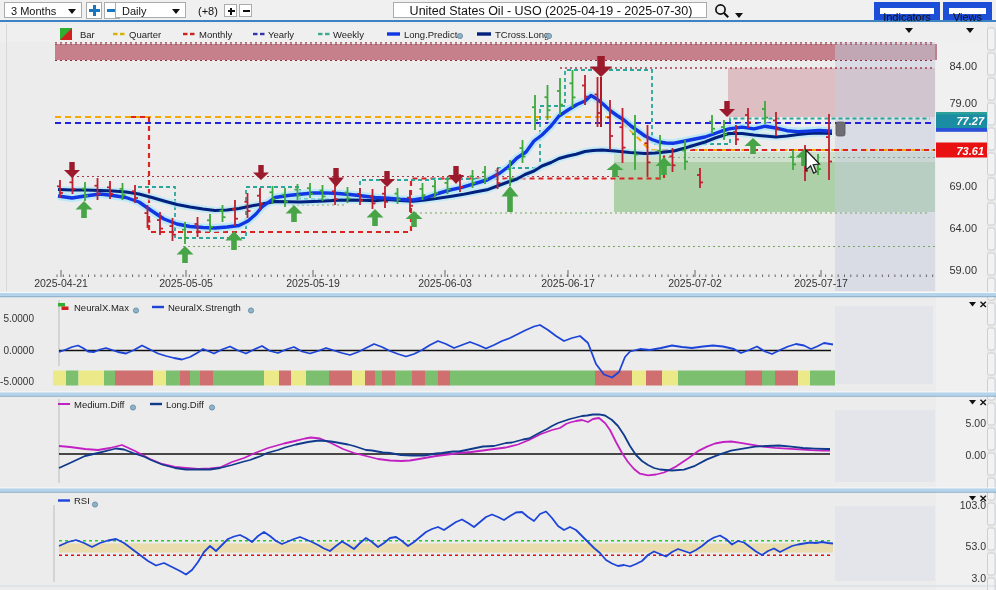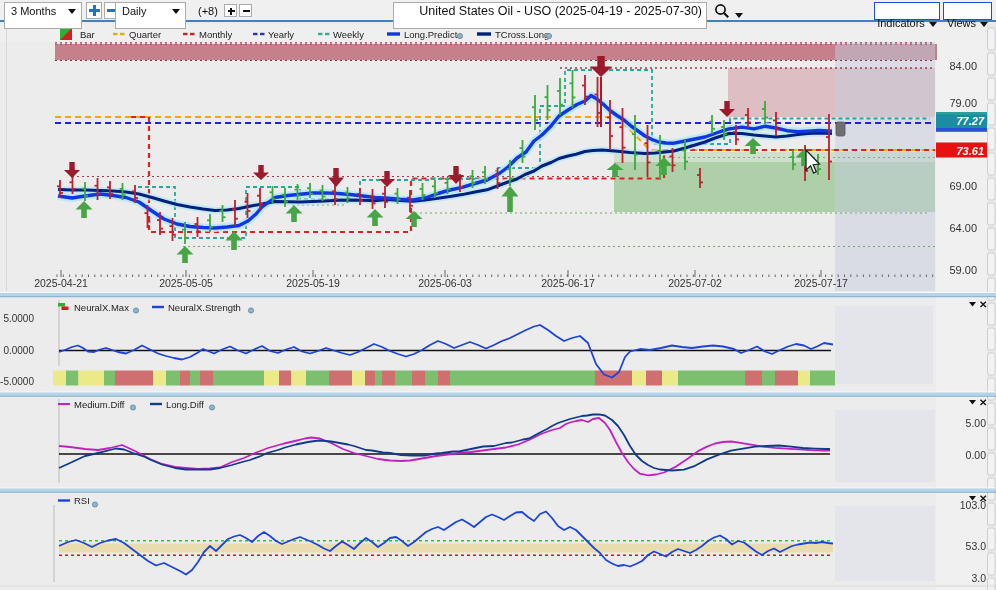--- a/index.html
+++ b/index.html
@@ -1,21 +1,21 @@
 <!DOCTYPE html>
 <html><head><meta charset="utf-8">
 <style>
 *{margin:0;padding:0;box-sizing:border-box}
 body{width:996px;height:590px;font-family:"Liberation Sans",sans-serif;overflow:hidden;background:#f0f0f0;position:relative}
 #tb{position:absolute;top:0;left:0;width:996px;height:22px;background:#f0f0f0;border-bottom:2px solid #3c83c4;z-index:5}
-.combo{position:absolute;top:2px;height:27px;background:#fff;border:1px solid #ababab;font-size:11px;color:#111;padding:2px 4px 0 6px}
+.combo{position:absolute;top:2px;height:16px;background:#fff;border:1px solid #ababab;font-size:11px;color:#111;padding:2px 4px 0 6px}
 .combo .arr{position:absolute;right:5px;top:6px;width:0;height:0;border-left:4px solid transparent;border-right:4px solid transparent;border-top:5px solid #111}
 .btn{position:absolute;top:2px;height:17px;background:#fff;border:1px solid #ababab;text-align:center;font-weight:bold}
 .tbtxt{position:absolute;top:5px;font-size:11px;color:#111}
-.rbtn{position:absolute;top:1.5px;height:18px;background:#fdfdfd;border:1px solid #1d4ed8;font-size:11px;color:#111;text-align:center;padding-top:14px}
+.rbtn{position:absolute;top:1.5px;height:18px;background:#fdfdfd;border:6px solid #1d4ed8;font-size:11px;color:#111;text-align:center;padding-top:3px}
 .rbtn .arr{display:inline-block;width:0;height:0;border-left:4px solid transparent;border-right:4px solid transparent;border-top:5px solid #111;margin-left:4px}
 svg{position:absolute;top:0;left:0}
 </style></head>
 <body>
 <svg width="996" height="590" viewBox="0 0 996 590" shape-rendering="auto">
 <rect x="0" y="22" width="996" height="568" fill="#ececec"></rect>
 <rect x="936" y="24" width="60" height="566" fill="#f0f0f0"></rect>
 <rect x="987" y="24" width="9" height="566" fill="#e9e9e9"></rect>
 <rect x="987.5" y="28" width="7.5" height="22" rx="2" fill="#f2f2f3" stroke="#c2c6cc" stroke-width="0.8"></rect>
 <rect x="987.5" y="53" width="7.5" height="22" rx="2" fill="#f2f2f3" stroke="#c2c6cc" stroke-width="0.8"></rect>
@@ -546,21 +546,21 @@
     </div>
   <div class="combo" style="left:115px;width:71px">Daily<span class="arr"></span></div>
   <div class="tbtxt" style="left:198px">(+8)</div>
   <div class="btn" style="left:224px;width:13px;height:13px;top:4px">
       <span style="position:absolute;left:5px;top:2.5px;width:1.8px;height:7px;background:#111"></span>
       <span style="position:absolute;left:2.5px;top:5px;width:7px;height:1.8px;background:#111"></span>
     </div>
   <div class="btn" style="left:239px;width:13px;height:13px;top:4px">
       <span style="position:absolute;left:2.5px;top:5px;width:7px;height:1.8px;background:#111"></span>
     </div>
-  <div class="combo" style="left:393px;width:314px;font-size:12.5px;padding-top:1px;text-align:right">United States Oil - USO (2025-04-19 - 2025-07-30)</div>
+  <div class="combo" style="left:393px;width:314px;font-size:12.5px;padding-top:1px;text-align:center">United States Oil - USO (2025-04-19 - 2025-07-30)</div>
   <svg style="position:absolute;left:714px;top:3px" width="16" height="16" viewBox="0 0 16 16">
       <circle cx="6.5" cy="6.5" r="4.6" fill="none" stroke="#111" stroke-width="1.7"></circle>
       <line x1="10" y1="10" x2="14.2" y2="14.2" stroke="#111" stroke-width="2.2"></line>
     </svg>
   <div class="tbtxt" style="left:735px;top:8px"><span style="display:inline-block;width:0;height:0;border-left:4px solid transparent;border-right:4px solid transparent;border-top:5px solid #111"></span></div>
   <div class="rbtn" style="left:874px;width:66px">Indicators<span class="arr"></span></div>
   <div class="rbtn" style="left:943px;width:49px">Views<span class="arr"></span></div>
 </div>
 
 </body></html>

